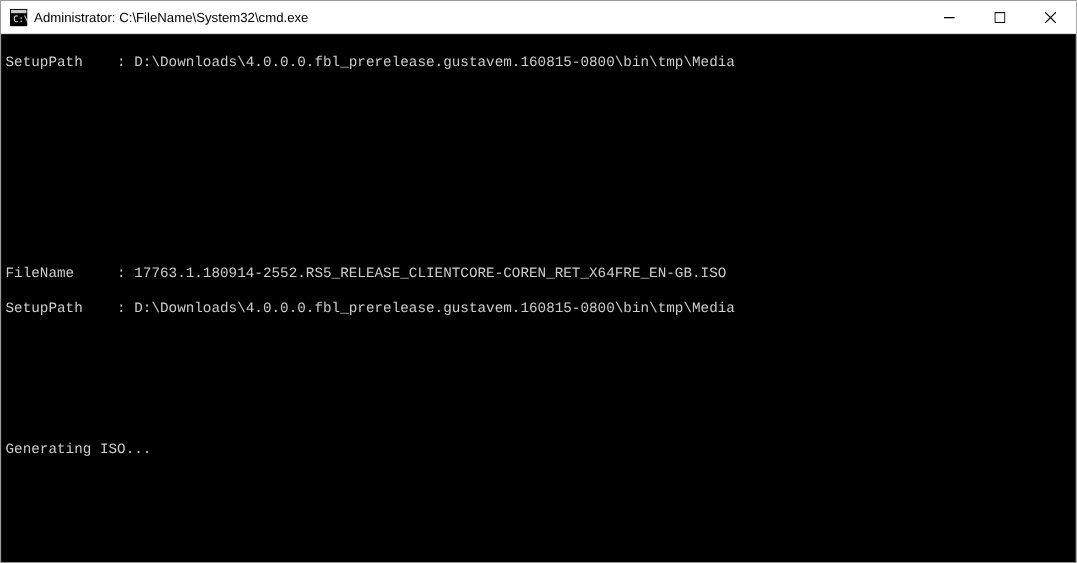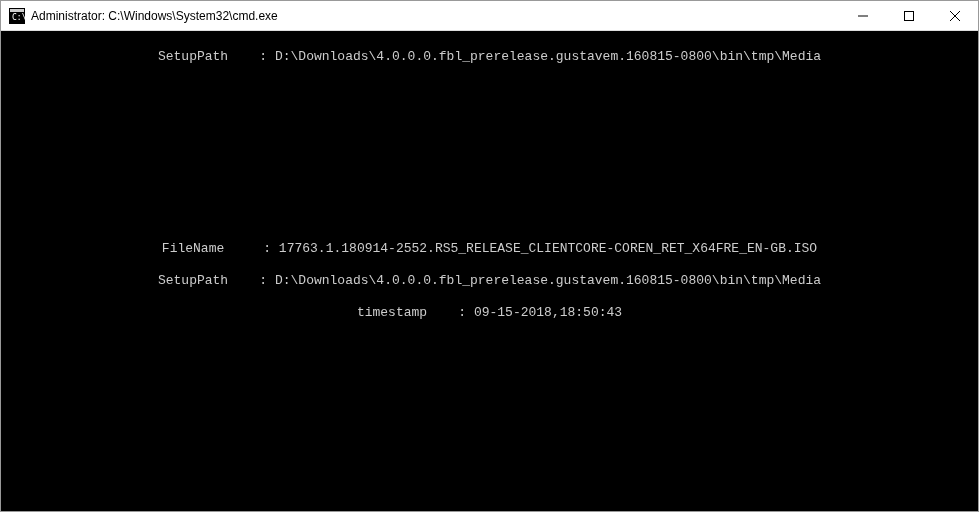--- a/index.html
+++ b/index.html
@@ -59,37 +59,36 @@
     .terminal {
       flex: 1;
       background: #000;
       color: #cccccc;
       font-family: Consolas, "Courier New", monospace;
       font-size: 13px;
       line-height: 16px;
       padding: 2px 4px;
       white-space: pre;
       overflow: hidden;
-      text-align: center;
     }
     .line { min-height: 16px; }
   </style>
 </head>
 <body>
 
 <div class="window">
   <div class="titlebar">
     <span class="titlebar-icon">
       <svg viewBox="0 0 16 16">
         <rect x="0" y="0" width="16" height="16" fill="#000"></rect>
         <rect x="1" y="1" width="14" height="3" fill="#ccc"></rect>
         <text x="3" y="12" font-size="8" fill="#fff" font-family="monospace">C:\</text>
       </svg>
     </span>
-    <span class="titlebar-text">Administrator: C:\Windows\System32\cmd.exe</span>
+    <span class="titlebar-text">Administrator: C:\FileName\System32\cmd.exe</span>
     <div class="window-controls">
       <div class="control-btn">
         <svg width="10" height="10" viewBox="0 0 10 10">
             <line x1="0" y1="5" x2="10" y2="5" stroke="#000" stroke-width="1"></line>
           </svg>
       </div>
       <div class="control-btn">
         <svg width="10" height="10" viewBox="0 0 10 10">
             <rect x="0.5" y="0.5" width="9" height="9" fill="none" stroke="#000" stroke-width="1"></rect>
           </svg>
@@ -104,24 +103,24 @@
   </div>
   <div class="terminal">
 <div class="line">SetupPath    : D:\Downloads\4.0.0.0.fbl_prerelease.gustavem.160815-0800\bin\tmp\Media</div>
 <div class="line"></div>
 <div class="line"></div>
 <div class="line"></div>
 <div class="line"></div>
 <div class="line"></div>
 <div class="line">FileName     : 17763.1.180914-2552.RS5_RELEASE_CLIENTCORE-COREN_RET_X64FRE_EN-GB.ISO</div>
 <div class="line">SetupPath    : D:\Downloads\4.0.0.0.fbl_prerelease.gustavem.160815-0800\bin\tmp\Media</div>
-<div class="line">timestamp    : 09-15-2018,18:50:43</div>
 <div class="line"></div>
 <div class="line"></div>
 <div class="line"></div>
+<div class="line">Generating ISO...</div>
 <div class="line"></div>
 
 
 
 
 
 
 
 
 

